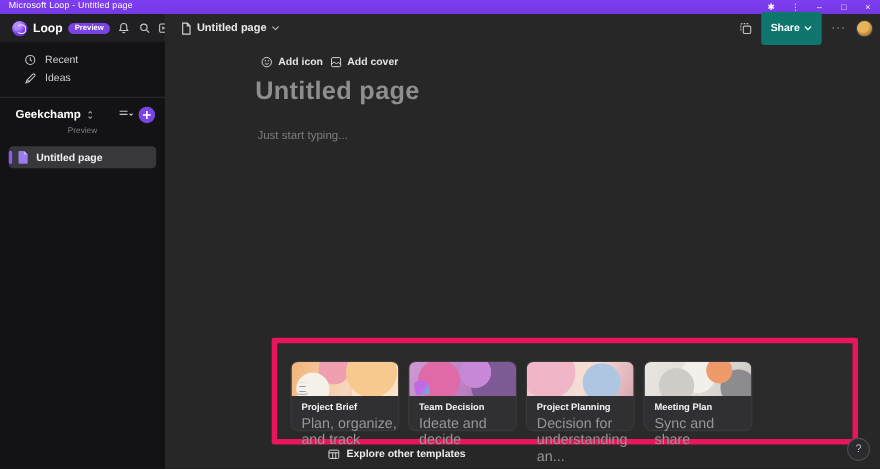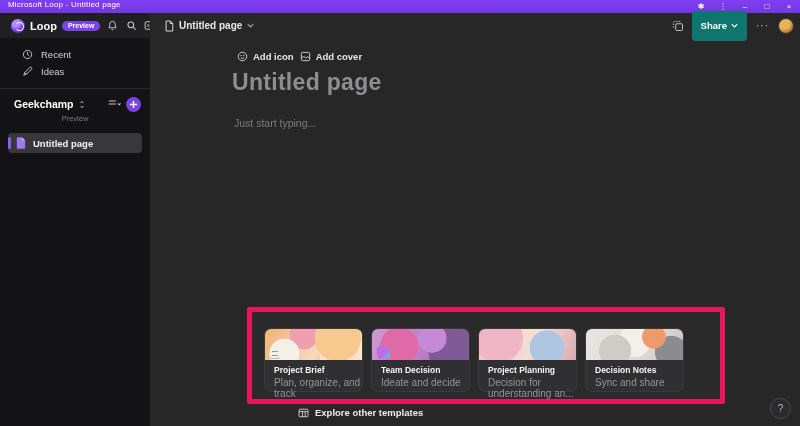--- a/index.html
+++ b/index.html
@@ -68,21 +68,21 @@
 
   
   .doc-actions { position:absolute; left:84px; top:36px; display:flex; }
   .doc-action { display:flex; align-items:center; gap:5px; color:#e6e6e6; font-size:9.5px;
                 font-weight:bold; padding:2px 3px; border-radius:3px; }
   .page-title { position:absolute; left:82px; top:56px; color:#8e8e90; font-size:23px;
                 font-weight:600; letter-spacing:.3px; }
   .typing-hint { position:absolute; left:84px; top:104px; color:#7c7c7e; font-size:10.5px; }
 
   
-  .template-zone { position:absolute; left:97px; top:294px; width:478px; height:97px;
+  .template-zone { position:absolute; left:97px; top:294px; width:533px; height:97px;
                    border:5px solid #e8175d; border-radius:2px; background:#2a2a2a; }
   .template-row { position:absolute; left:13px; top:17px; display:flex; gap:10px; }
   .tpl-card { width:97px; height:62px; background:#303032; border-radius:6px; overflow:visible;
               position:relative; box-shadow:0 0 0 1px #3a3a3c; }
   .tpl-cover { width:97px; height:31px; border-radius:6px 6px 0 0; position:relative; }
   .cover-0 { background:
       radial-gradient(circle at 20% 80%, #f5f0e8 0 18%, transparent 19%),
       radial-gradient(circle at 75% 30%, #f7c98e 0 30%, transparent 31%),
       radial-gradient(circle at 40% 20%, #ef9fb0 0 22%, transparent 23%),
       radial-gradient(circle at 90% 85%, #fbe3c9 0 35%, transparent 36%),
@@ -109,21 +109,21 @@
       box-shadow:inset 0 -1px 0 #b8b8c0; width:10px; height:13px;
       background-image:repeating-linear-gradient(180deg, transparent 0 3px, #9a9aa6 3px 4px);
       background-size:6px 12px; background-position:2px 2px; background-repeat:no-repeat; }
   .icon-unicorn { background:linear-gradient(135deg,#c06ae8 0 55%,#56c8d8); border-radius:3px 6px 3px 3px;
       transform:rotate(-8deg); }
   .icon-gem { width:11px; height:11px; background:linear-gradient(180deg,#7cc4f8,#2a7fd4);
       transform:rotate(45deg); border-radius:2px; margin:1px; }
   .icon-pencil { width:14px; height:5px; background:linear-gradient(90deg,#f5a623,#e2621b 80%);
       border-radius:2.5px; transform:rotate(-40deg); margin-top:5px; }
   .tpl-name { position:absolute; left:9px; top:36px; color:#f5f5f5; font-size:8.5px; font-weight:bold; }
-  .tpl-desc { position:absolute; left:9px; top:48px; color:#95959a; font-size:10px; }
+  .tpl-desc { position:absolute; left:9px; top:48px; color:#95959a; font-size:13px; }
 
   .explore-row { position:absolute; left:112px; top:394px; display:flex; align-items:center; gap:6px;
                  color:#ececec; font-size:9.5px; font-weight:bold;margin-left:36px; }
   .help-btn { position:absolute; left:620px; top:385px; width:21px; height:21px; border-radius:50%;
               border:1px solid #4c4c50; color:#b8b8bc; font-size:10px;
               display:flex; align-items:center; justify-content:center; background:#2b2b2d; }
 
   svg { display:block; }
 </style>
 </head>
@@ -293,21 +293,21 @@
             <span class="tpl-icon"><span class="icon-gem"></span></span>
           </div>
           <div class="tpl-name">Project Planning</div>
           <div class="tpl-desc">Decision for understanding an...</div>
         </div>
 
         <div class="tpl-card">
           <div class="tpl-cover cover-3">
             <span class="tpl-icon"><span class="icon-pencil"></span></span>
           </div>
-          <div class="tpl-name">Decision Notes</div>
+          <div class="tpl-name">Meeting Plan</div>
           <div class="tpl-desc">Sync and share</div>
         </div>
 
       </div>
     </div>
 
     <div class="explore-row">
       <svg width="11" height="10" viewBox="0 0 16 14" fill="none" stroke="#d8d8da" stroke-width="1.3">
         <rect x="1.5" y="1.5" width="13" height="11" rx="1.5"></rect>
           <path d="M1.5 5h13M6.5 5v7.5M10.5 5v7.5"></path>

